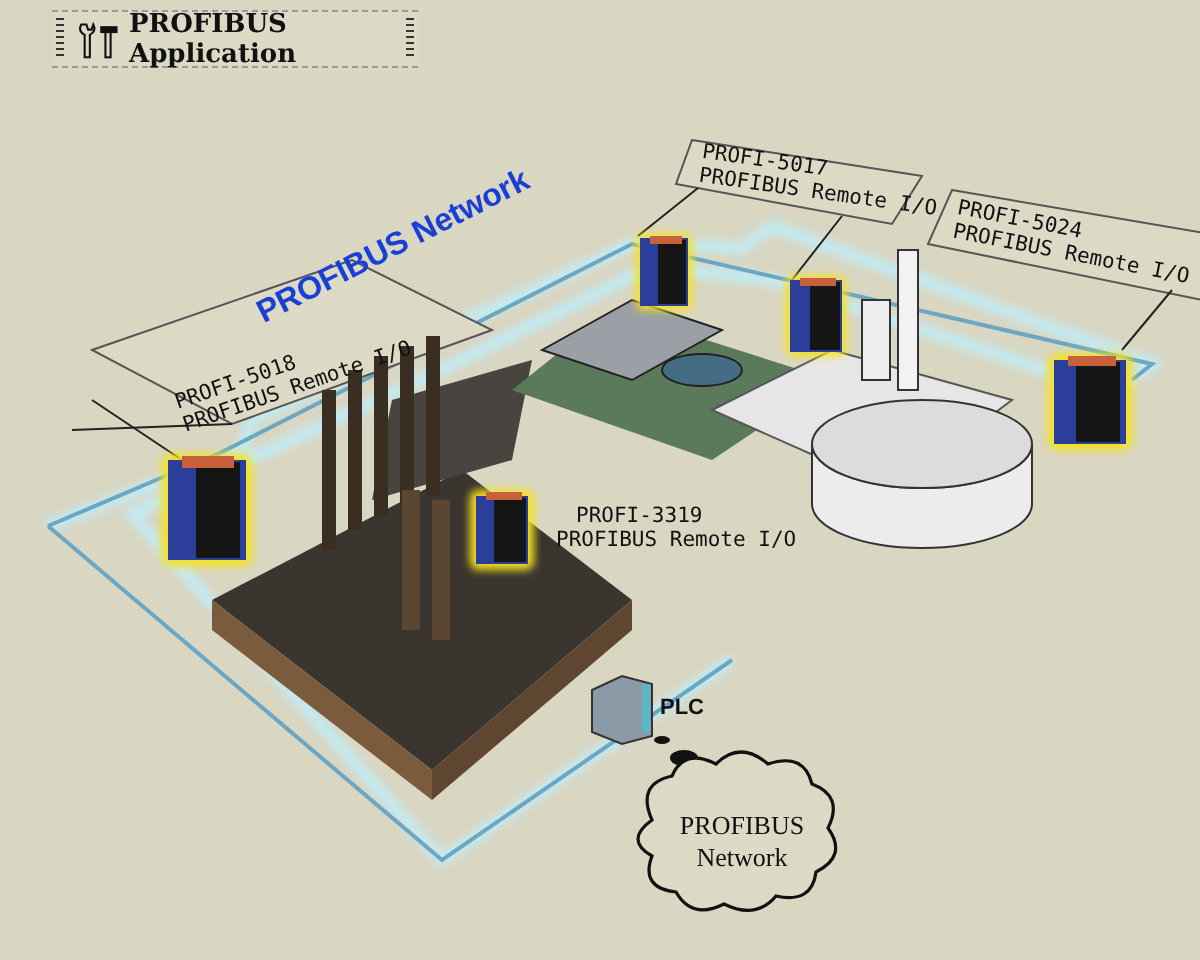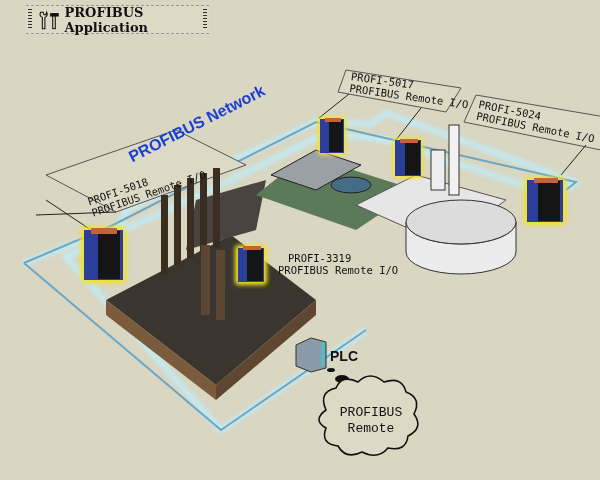--- a/index.html
+++ b/index.html
@@ -5,22 +5,22 @@
   html, body { margin:0; padding:0; }
   body { width:600px; height:480px; background:#d9d6c2; position:relative; overflow:hidden; font-family:"DejaVu Sans Mono", monospace; }
   .stage { position:absolute; left:16px; top:0; width:600px; height:464px; }
   .title-box { position:absolute; left:10px; top:5px; width:183px; height:27px; background:#dcd9c5; border-top:1px dashed #999; border-bottom:1px dashed #999; display:flex; align-items:center; }
   .title-box::before, .title-box::after { content:""; position:absolute; top:3px; bottom:3px; width:4px; background:repeating-linear-gradient(#333 0 1px, transparent 1px 3px); }
   .title-box::before { left:2px; } .title-box::after { right:2px; }
   .title-icon { margin-left:12px; width:26px; height:22px; }
   .title-text { font-family:"DejaVu Serif", serif; font-size:13px; font-weight:bold; color:#111; margin-left:4px; }
   .callout { position:absolute; font-family:"DejaVu Sans Mono", monospace; font-size:10.5px; color:#111; line-height:12px; white-space:nowrap; }
   .net-label { position:absolute; left:110px; top:150px; font-family:"Liberation Sans", sans-serif; font-weight:bold; font-size:16px; color:#1a3fd6; transform:rotate(-27deg); transform-origin:left top; white-space:nowrap; }
-  .plc-label { position:absolute; left:314px; top:348px; font-family:"Liberation Sans", sans-serif; font-weight:bold; font-size:14px; color:#111; }
-  .master-text { position:absolute; left:304px; top:405px; width:102px; text-align:center; font-family:Liberation Mono, monospace; font-size:13px; line-height:16px; color:#111; }
+  .plc-label { position:absolute; left:314px; top:348px; font-family:"Liberation Sans", sans-serif; font-weight:bold; font-size:11px; color:#111; }
+  .master-text { position:absolute; left:304px; top:405px; width:102px; text-align:center; font-family:Liberation Serif, serif; font-size:13px; line-height:16px; color:#111; }
 </style>
 </head>
 <body>
 
 <div class="stage">
 <svg width="600" height="480" style="position:absolute;left:0;top:0">
   <defs>
     <filter id="glow">
           <feGaussianBlur stdDeviation="2"></feGaussianBlur>
         </filter>
@@ -141,15 +141,15 @@
 </div>
 <div class="callout" style="left:262px;top:252px;">
   <div style="padding-left:10px">PROFI-3319</div>
   <div>PROFIBUS Remote I/O</div>
 </div>
 
 <div class="net-label">PROFIBUS Network</div>
 <div class="plc-label">PLC</div>
 <div class="master-text">
   <div>PROFIBUS</div>
-  <div>Remote</div>
+  <div>Network</div>
 </div>
 </div>
 
 </body></html>

